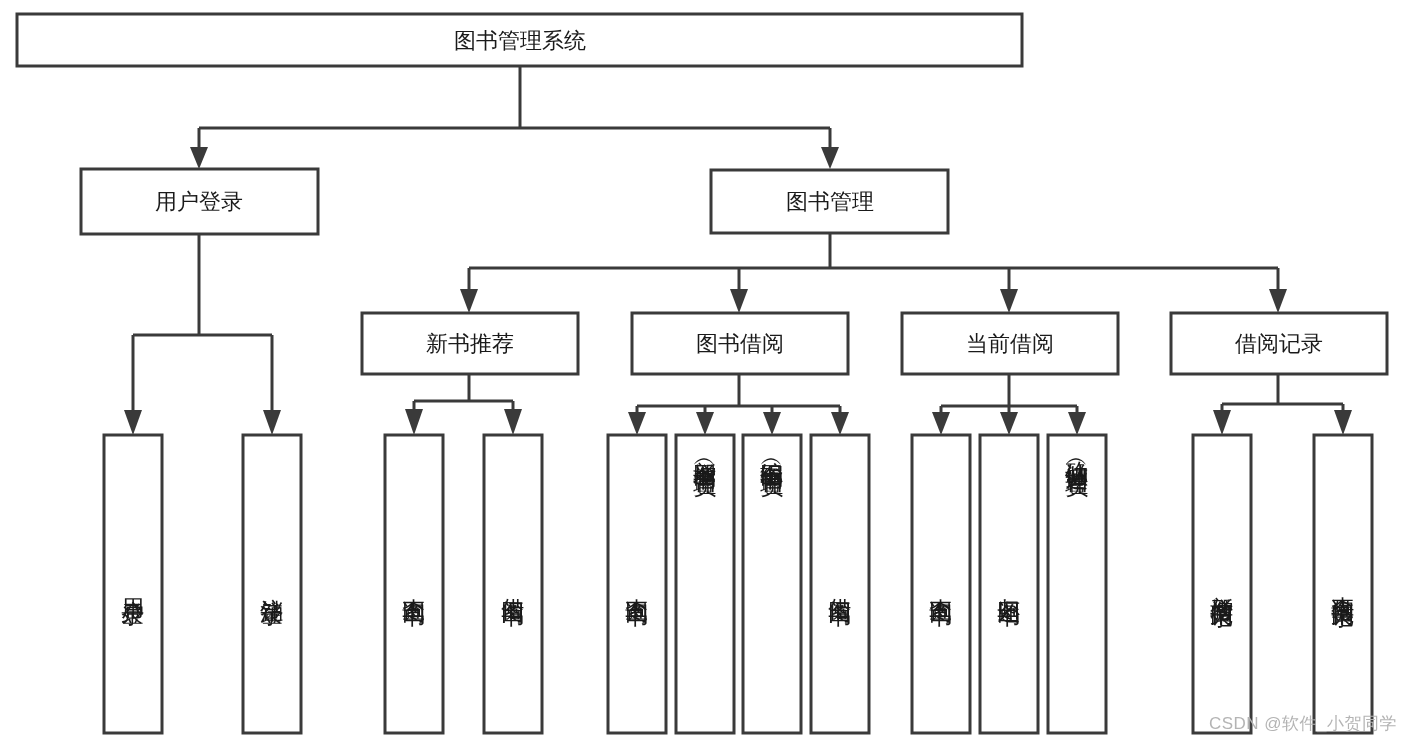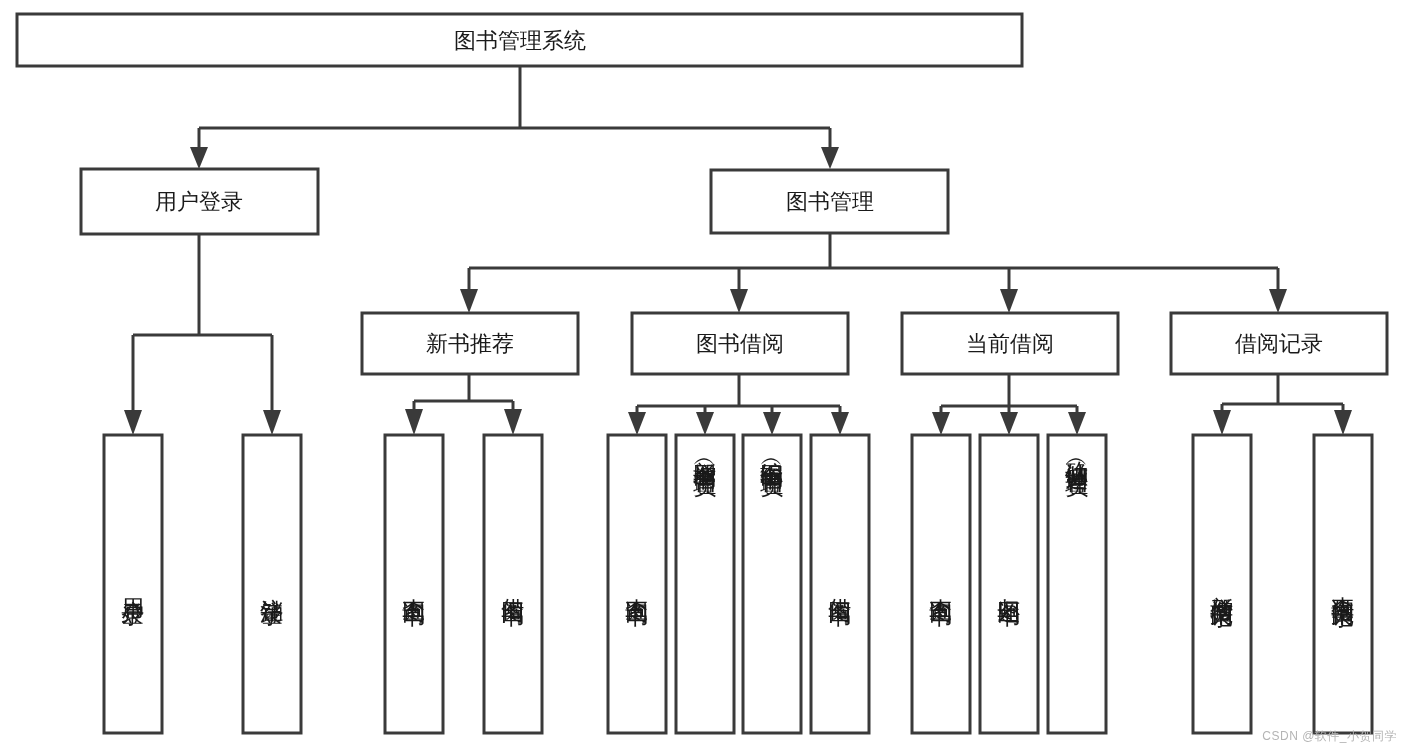--- a/index.html
+++ b/index.html
@@ -69,23 +69,23 @@
     font-family: "Liberation Sans", "DejaVu Sans", sans-serif;
     font-size: 23px;
     line-height: 1.06;
     letter-spacing: 2px;
     color: #1a1a1a;
     white-space: nowrap;
   }
   .watermark {
     position: absolute;
     right: 8px;
-    bottom: 2px;
-    font-family: "Liberation Sans", "DejaVu Sans", sans-serif;
-    font-size: 12px;
+    bottom: 12px;
+    font-family: "Liberation Sans", "DejaVu Sans", sans-serif;
+    font-size: 17px;
     color: #b4b4b4;
     letter-spacing: 0.5px;
     white-space: nowrap;
   }
 </style>
 </head>
 <body>
 
 <div id="diagram-root">
 

